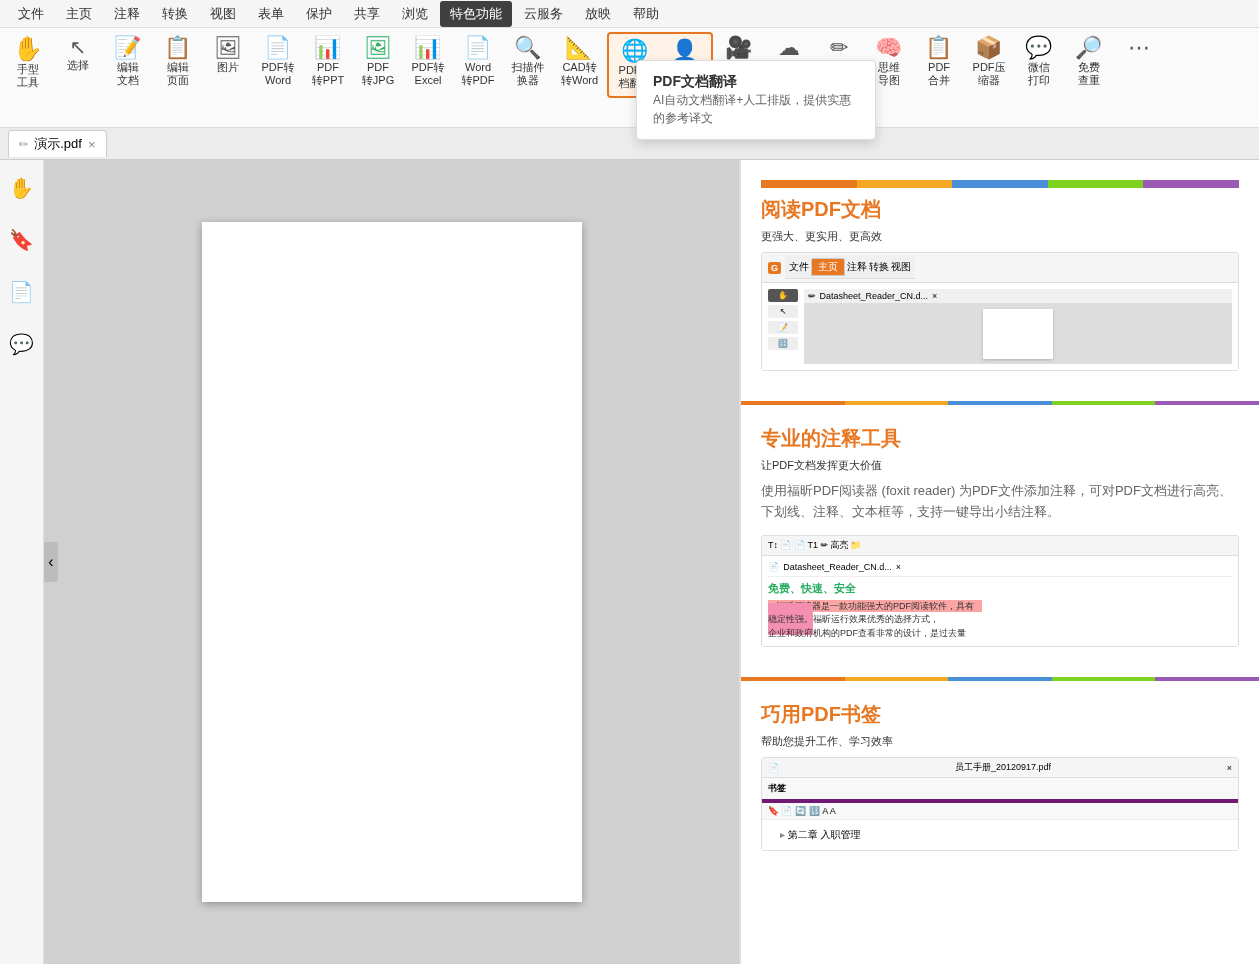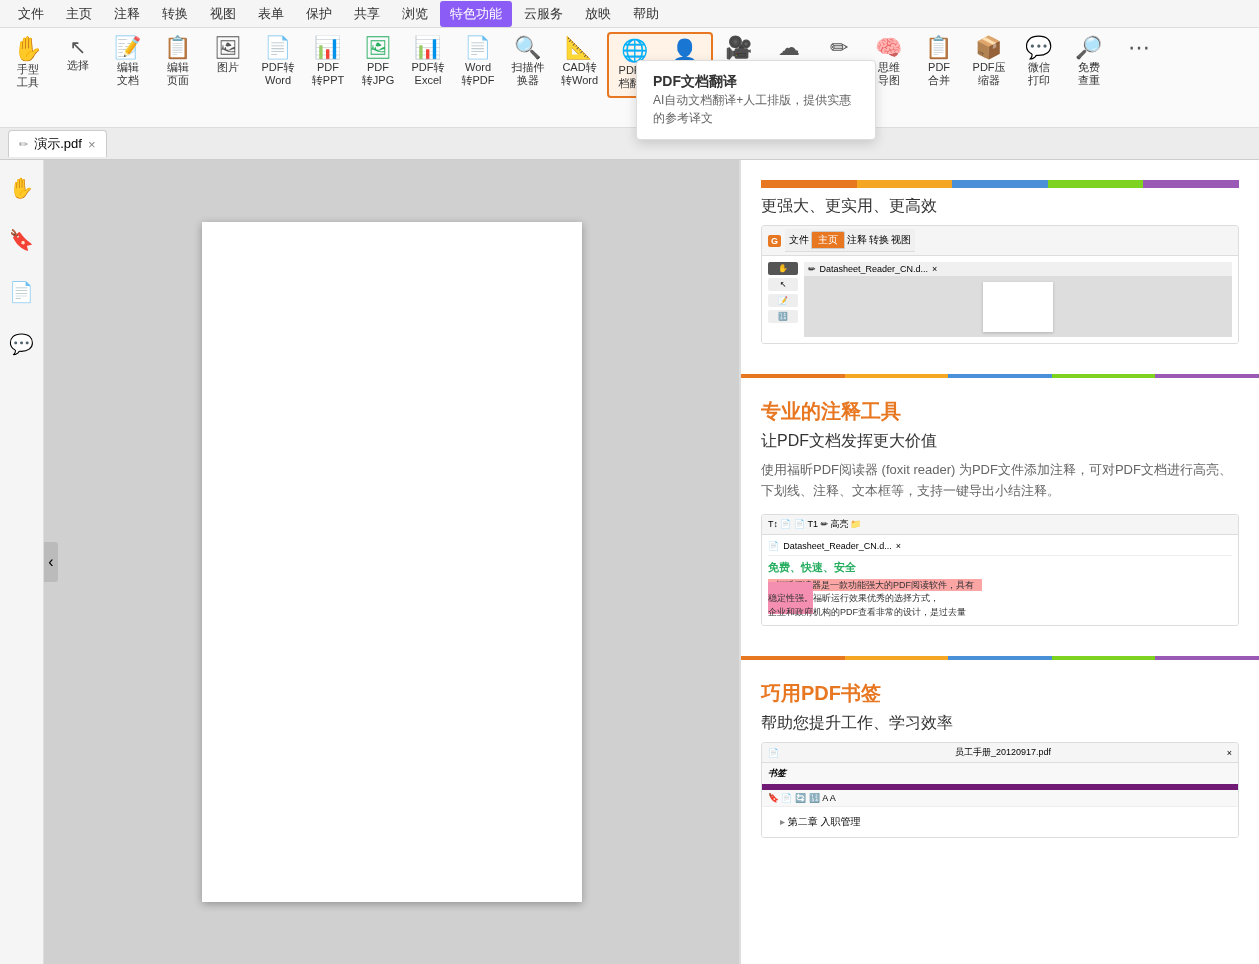--- a/index.html
+++ b/index.html
@@ -16,21 +16,21 @@
       gap: 2px;
     }
     .menu-item {
       padding: 4px 10px;
       font-size: 13px;
       color: #333;
       cursor: pointer;
       border-radius: 3px;
     }
     .menu-item.active {
-      background: #8b5cf6;
+      background: #404040;
       color: white;
       border-radius: 3px;
     }
 
     
     .toolbar {
       background: #fafafa;
       border-bottom: 1px solid #ddd;
       padding: 4px 4px 0 4px;
       display: flex;
@@ -161,21 +161,21 @@
     .feature-section {
       margin-bottom: 30px;
     }
     .feature-title {
       font-size: 20px;
       font-weight: bold;
       color: #e87722;
       margin-bottom: 6px;
     }
     .feature-subtitle {
-      font-size: 16px;
+      font-size: 11px;
       color: #333;
       margin-bottom: 8px;
     }
     .feature-desc {
       font-size: 13px;
       color: #666;
       line-height: 1.6;
       margin-bottom: 12px;
     }
 
@@ -425,20 +425,21 @@
 
     <div class="color-bars">
       <div class="color-bar" style="background:#e87722;"></div>
       <div class="color-bar" style="background:#f5a623;"></div>
       <div class="color-bar" style="background:#4a90d9;"></div>
       <div class="color-bar" style="background:#7ed321;"></div>
       <div class="color-bar" style="background:#9b59b6;"></div>
     </div>
 
     <div class="feature-section">
+      <div class="feature-title">阅读PDF文档</div>
       <div class="feature-subtitle">更强大、更实用、更高效</div>
 
       <div class="preview-box">
         <div class="preview-header">
           <span style="background:#e87722;color:white;font-size:9px;padding:1px 3px;border-radius:2px;font-weight:bold;">G</span>
           <div class="mini-toolbar">
             <span>文件</span>
             <div class="mini-tab orange">主页</div>
             <span>注释</span>
             <span>转换</span>
@@ -518,21 +519,21 @@
       <div class="feature-subtitle">帮助您提升工作、学习效率</div>
 
       <div class="preview-box">
         <div class="preview-header">
           <div style="display:flex;gap:2px;font-size:9px;align-items:center;width:100%;justify-content:space-between;">
             <span>📄</span>
             <span>员工手册_20120917.pdf</span>
             <span>×</span>
           </div>
         </div>
-        <div style="padding:4px 6px;background:#f8f8f8;border-bottom:6px solid #701a75;font-size:9px;font-weight:bold;font-style:italic;">书签</div>
+        <div style="padding:4px 6px;background:#f8f8f8;border-bottom:4px solid #701a75;font-size:9px;font-weight:bold;">书签</div>
         <div style="padding:3px 6px;background:#f8f8f8;border-bottom:1px solid #eee;font-size:9px;display:flex;gap:4px;">
           <span>🔖 📄 🔄 🔢 A A</span>
         </div>
         <div class="preview-content">
           <div class="bookmark-tree">
             <div class="bookmark-item">第二章 入职管理</div>
 
           </div>
         </div>
       </div>

